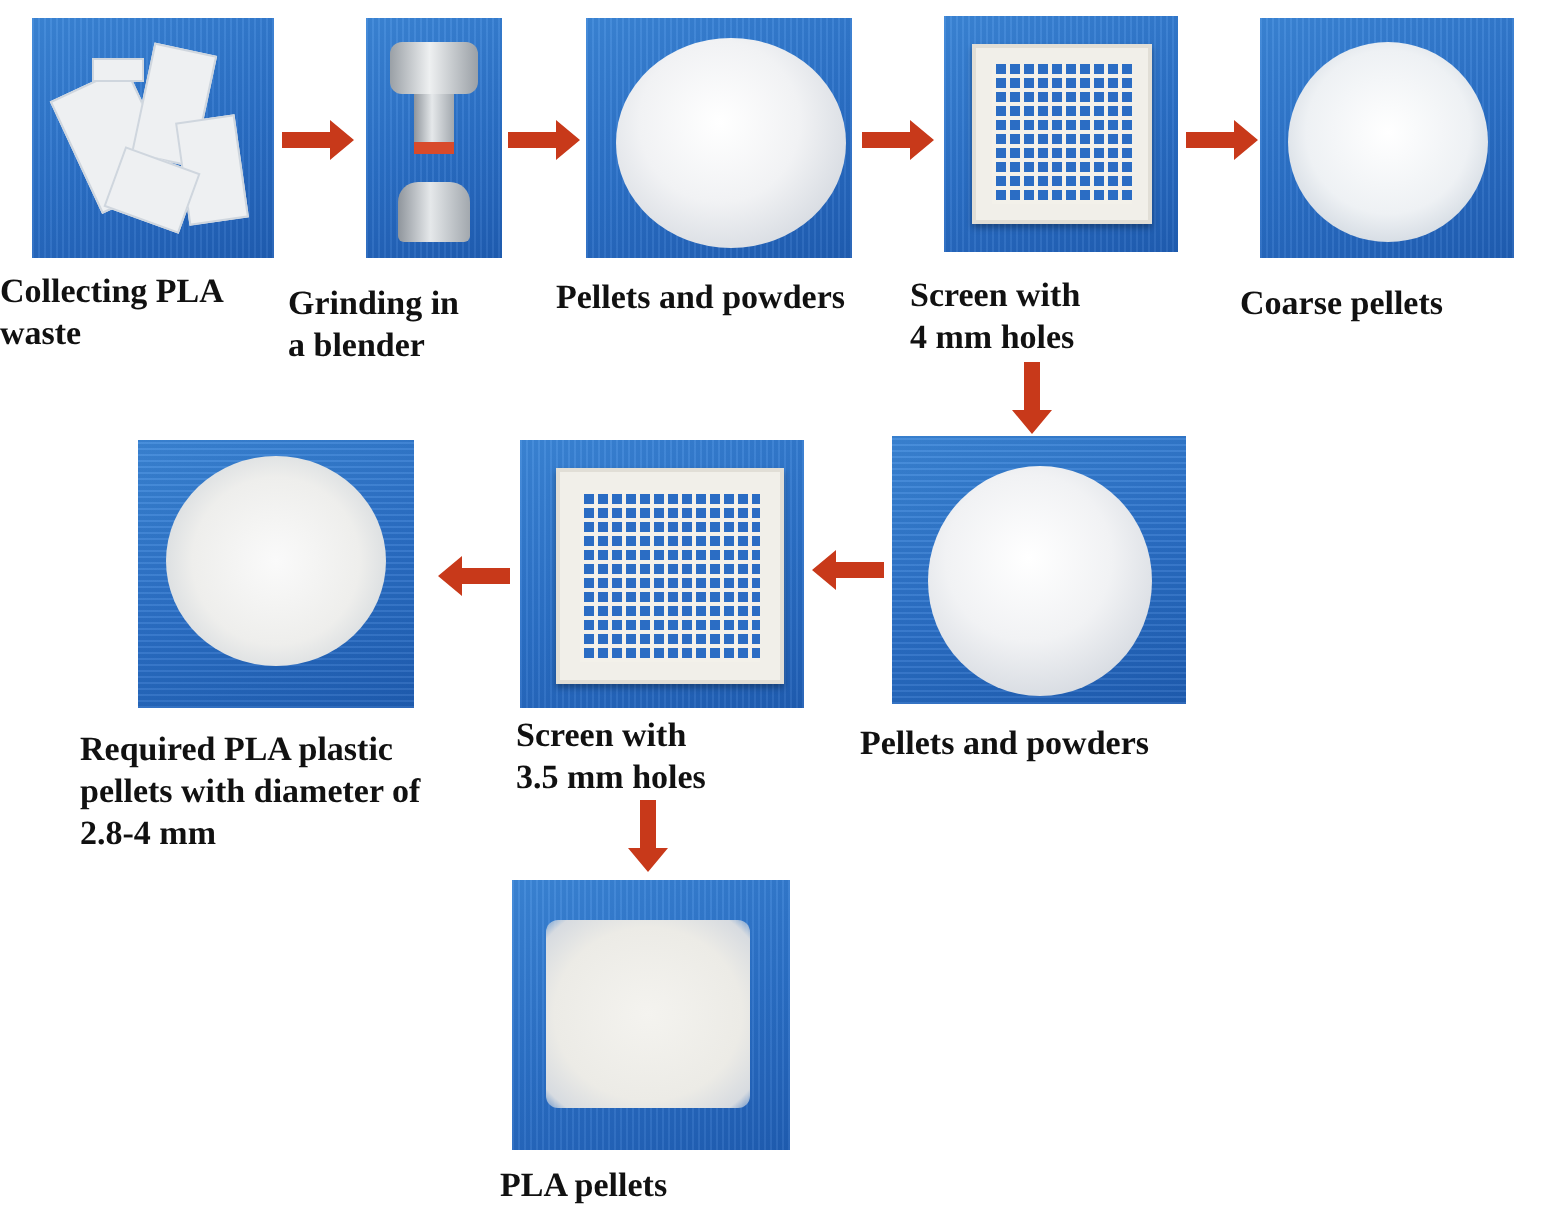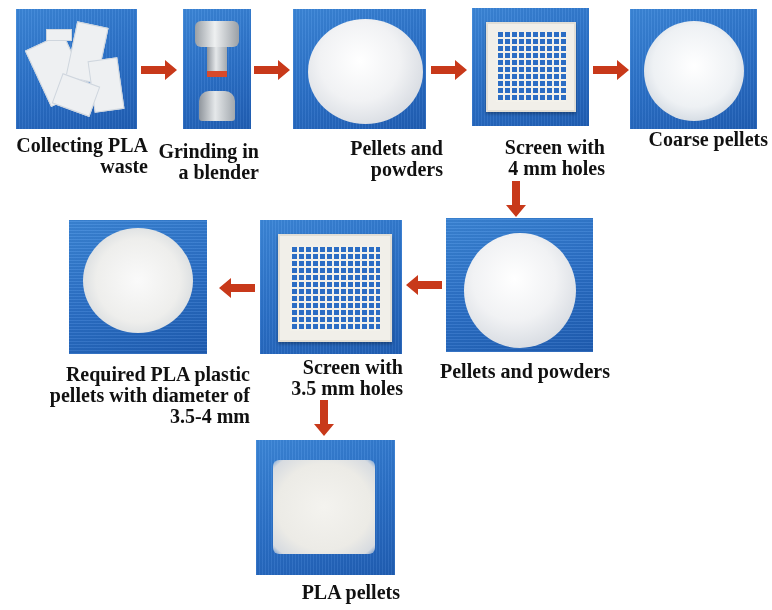--- a/index.html
+++ b/index.html
@@ -5,22 +5,22 @@
   html, body { margin:0; padding:0; background:#ffffff; }
   body { width:772px; height:610px; position:relative; overflow:hidden;
          font-family:"Liberation Serif", "DejaVu Serif", serif; }
   .photo { position:absolute; overflow:hidden;
            background:
              repeating-linear-gradient(90deg, rgba(255,255,255,0.06) 0 1px, rgba(0,0,0,0.04) 1px 3px),
              linear-gradient(160deg, #3b86d8 0%, #2a6fc7 55%, #1f5eb4 100%); }
   .photo.hstripe { background:
              repeating-linear-gradient(0deg, rgba(255,255,255,0.07) 0 1px, rgba(0,0,0,0.05) 1px 3px),
              linear-gradient(160deg, #3b86d8 0%, #2a6fc7 55%, #1f5eb4 100%); }
-  .label { position:absolute; text-align:right; font-weight:bold; color:#111;
-           font-size:20px; line-height:21px; white-space:pre-line; }
+  .label { position:absolute; text-align:left; font-weight:bold; color:#111;
+           font-size:17px; line-height:21px; white-space:pre-line; }
   .arrow { position:absolute; }
   
   .pile { position:absolute; border-radius:50%;
           background: radial-gradient(circle at 45% 40%, #ffffff 0%, #f1f2f4 45%, #d9dde3 75%, rgba(220,225,232,0) 100%); }
   .tray { position:absolute; background:#f1efe9; border:2px solid #e1ded6; box-shadow:0 2px 3px rgba(0,0,0,0.3); }
   .tray .grid { position:absolute; left:9%; top:9%; right:9%; bottom:9%;
      background:
        repeating-linear-gradient(90deg, #f3f1ea 0 2px, transparent 2px 7px),
        repeating-linear-gradient(0deg, #f3f1ea 0 2px, transparent 2px 7px),
        #2b6dc4; }
@@ -74,21 +74,21 @@
 <div class="label" style="left:455px;top:137px;width:150px;">Screen with
 4 mm holes</div>
 
 <svg class="arrow" style="left:593px;top:60px;" width="36" height="20" viewBox="0 0 36 20">
     <polygon points="0,6 24,6 24,0 36,10 24,20 24,14 0,14" fill="#c8391a"></polygon>
   </svg>
 
 <div class="photo" style="left:630px;top:9px;width:127px;height:120px;">
   <div class="pile" style="left:14px;top:12px;width:100px;height:100px;background:radial-gradient(circle at 50% 45%, #ffffff 0%, #eef1f4 55%, #d3dae2 78%, rgba(210,218,228,0) 100%);"></div>
 </div>
-<div class="label" style="left:620px;top:129px;width:148px;">Coarse pellets</div>
+<div class="label" style="left:620px;top:141px;width:148px;">Coarse pellets</div>
 
 <svg class="arrow" style="left:506px;top:181px;" width="20" height="36" viewBox="0 0 20 36">
     <polygon points="6,0 14,0 14,24 20,24 10,36 0,24 6,24" fill="#c8391a"></polygon>
   </svg>
 
 <div class="photo hstripe" style="left:446px;top:218px;width:147px;height:134px;">
   <div class="pile" style="left:18px;top:15px;width:112px;height:115px;"></div>
 </div>
 <div class="label" style="left:430px;top:361px;width:180px;">Pellets and powders</div>
 
@@ -106,21 +106,21 @@
 
 <svg class="arrow" style="left:219px;top:278px;" width="36" height="20" viewBox="0 0 36 20">
     <polygon points="36,6 12,6 12,0 0,10 12,20 12,14 36,14" fill="#c8391a"></polygon>
   </svg>
 
 <div class="photo hstripe" style="left:69px;top:220px;width:138px;height:134px;">
   <div class="pile" style="left:14px;top:8px;width:110px;height:105px;background:radial-gradient(circle at 50% 50%, #fafafa 0%, #eeeeec 55%, #d8dcdf 78%, rgba(216,220,224,0) 100%);"></div>
 </div>
 <div class="label" style="left:40px;top:364px;width:210px;">Required PLA plastic
 pellets with diameter of
-3.5-4 mm</div>
+2.8-4 mm</div>
 
 <svg class="arrow" style="left:314px;top:400px;" width="20" height="36" viewBox="0 0 20 36">
     <polygon points="6,0 14,0 14,24 20,24 10,36 0,24 6,24" fill="#c8391a"></polygon>
   </svg>
 
 <div class="photo" style="left:256px;top:440px;width:139px;height:135px;">
   <div style="position:absolute;left:17px;top:20px;width:102px;height:94px;background:radial-gradient(ellipse at 50% 50%, #f4f3ef 0%, #ecebe6 65%, #d7dbe0 90%, rgba(215,219,224,0.4) 100%);border-radius:6px;"></div>
 </div>
 <div class="label" style="left:250px;top:582px;width:150px;">PLA pellets</div>
 

